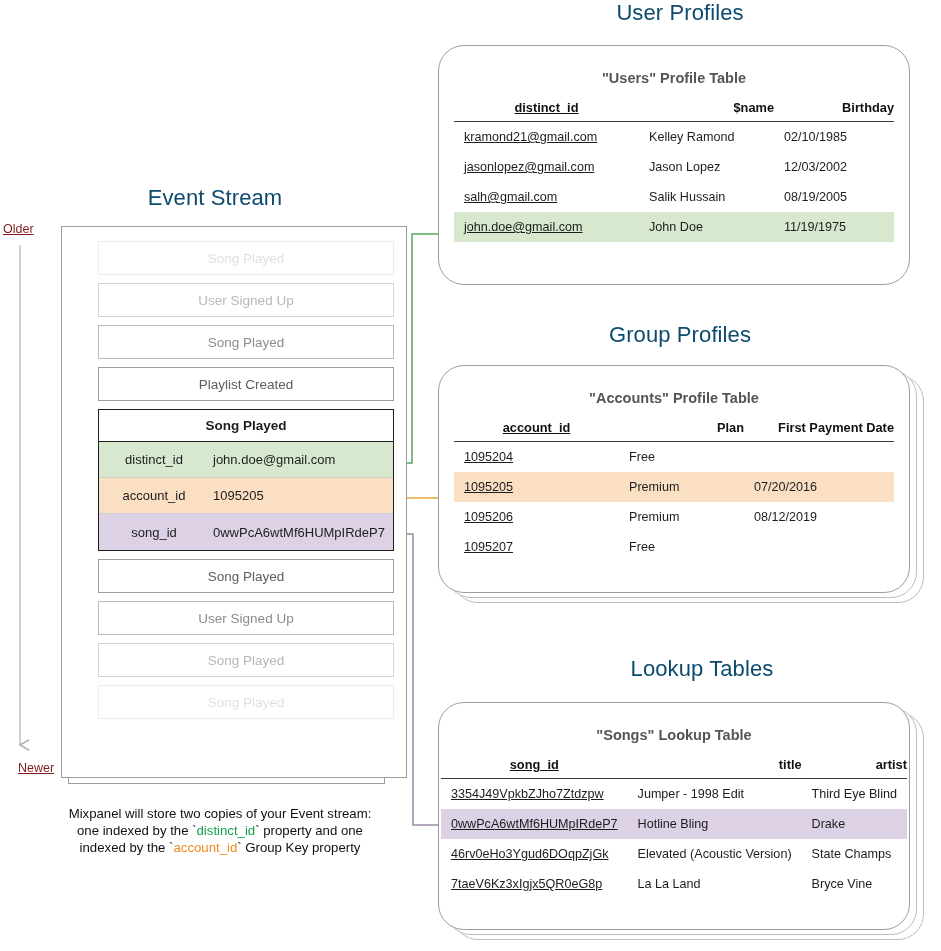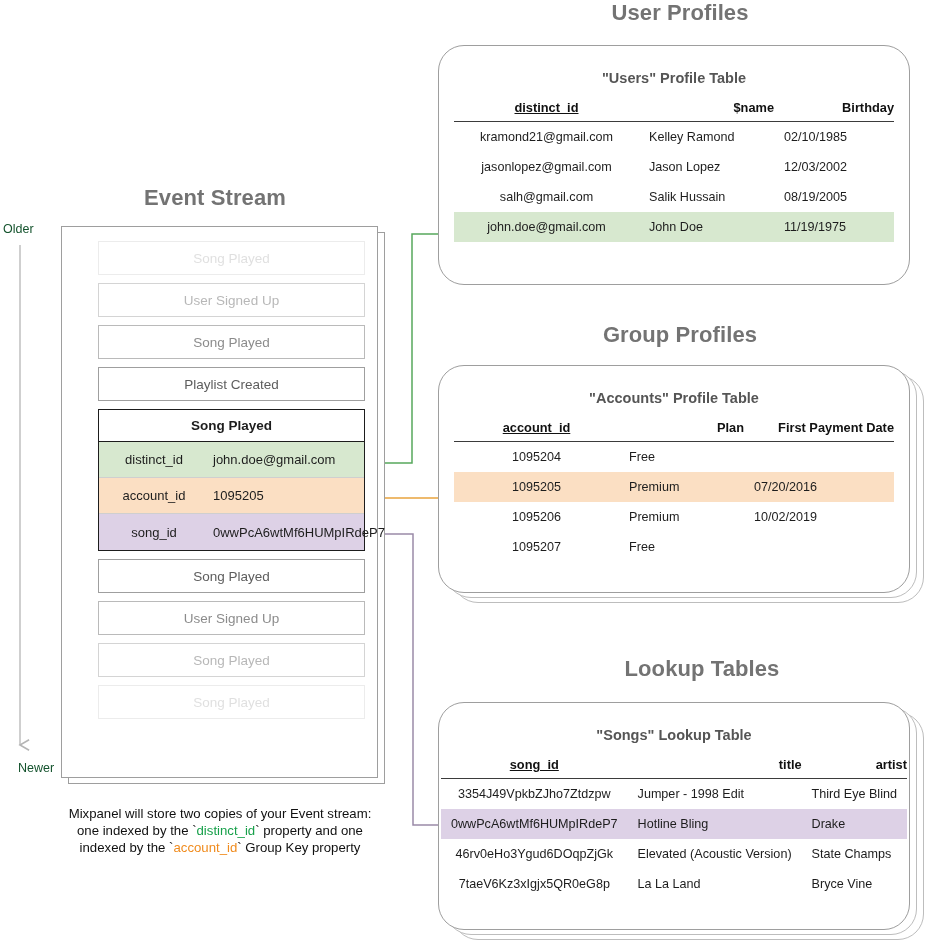--- a/index.html
+++ b/index.html
@@ -11,33 +11,34 @@
     color:#222;
     position:relative;
     overflow:hidden;
   }
   .stage{position:absolute;left:0;top:0;width:941px;height:951px;}
 
   
   .section-title{
     position:absolute;
     font-size:22px;
-    color:#737373;
-    font-weight:700;
+    color:#0c4a6e;
+    font-weight:400;
     text-align:center;
     letter-spacing:.1px;
     white-space:nowrap;
   }
 
   
   .axis-label{
     position:absolute;
     font-size:12.5px;
-    color:#14532d;
+    color:#7f1d1d;
     white-space:nowrap;
+    text-decoration:underline;
   }
 
   
   .es-stack{
     position:absolute;
     border:1.6px solid #9e9e9e;
     background:#ffffff;
     box-sizing:border-box;
   }
   .es-panel{
@@ -142,21 +143,21 @@
     text-align:center;
   }
   table.tbl th.left{text-align:right;}
   table.tbl thead tr{border-bottom:1.6px solid #3b3b3b;}
   table.tbl td{
     height:30px;
     padding:0 10px;
     white-space:nowrap;
     vertical-align:middle;
   }
-  table.tbl td.idcell{text-align:center;}
+  table.tbl td.idcell{text-align:left;text-decoration:underline;}
   table.tbl td.left{text-align:left;}
   .u{text-decoration:underline;}
   tr.row-green td{background:#d7e8cf;}
   tr.row-orange td{background:#fbdfc3;}
   tr.row-purple td{background:#ddd1e6;}
 
   svg.conn{position:absolute;left:0;top:0;width:941px;height:951px;pointer-events:none;}
 </style>
 </head>
 <body>
@@ -187,21 +188,21 @@
 
     <path d="M360,534 L413,534 L413,825 L456,825" fill="none" stroke="#9b8aa8" stroke-width="1.5" marker-end="url(#ap)"></path>
   </svg>
 
   <div class="axis-label" style="left:3px;top:222px;">Older</div>
   <div class="axis-label" style="left:18px;top:761px;">Newer</div>
 
   <div class="section-title" style="left:70px;top:185px;width:290px;">Event Stream</div>
 
   <div class="es-stack" style="left:68px;top:232px;width:317px;height:552px;"></div>
-  <div class="es-panel" style="left:61px;top:226px;width:317px;height:552px;padding-left:36px;">
+  <div class="es-panel" style="left:61px;top:226px;width:346px;height:552px;padding-left:36px;">
     <div>
       <div class="ev f1">
           <span>Song Played</span>
         </div>
       <div class="ev f2">
           <span>User Signed Up</span>
         </div>
       <div class="ev f3">
           <span>Song Played</span>
         </div>
@@ -304,21 +305,21 @@
           <td class="left"></td>
         </tr>
         <tr class="row-orange">
           <td class="idcell">1095205</td>
           <td class="left">Premium</td>
           <td class="left">07/20/2016</td>
         </tr>
         <tr>
           <td class="idcell">1095206</td>
           <td class="left">Premium</td>
-          <td class="left">10/02/2019</td>
+          <td class="left">08/12/2019</td>
         </tr>
         <tr>
           <td class="idcell">1095207</td>
           <td class="left">Free</td>
           <td class="left"></td>
         </tr>
       </tbody>
     </table>
   </div>
 

